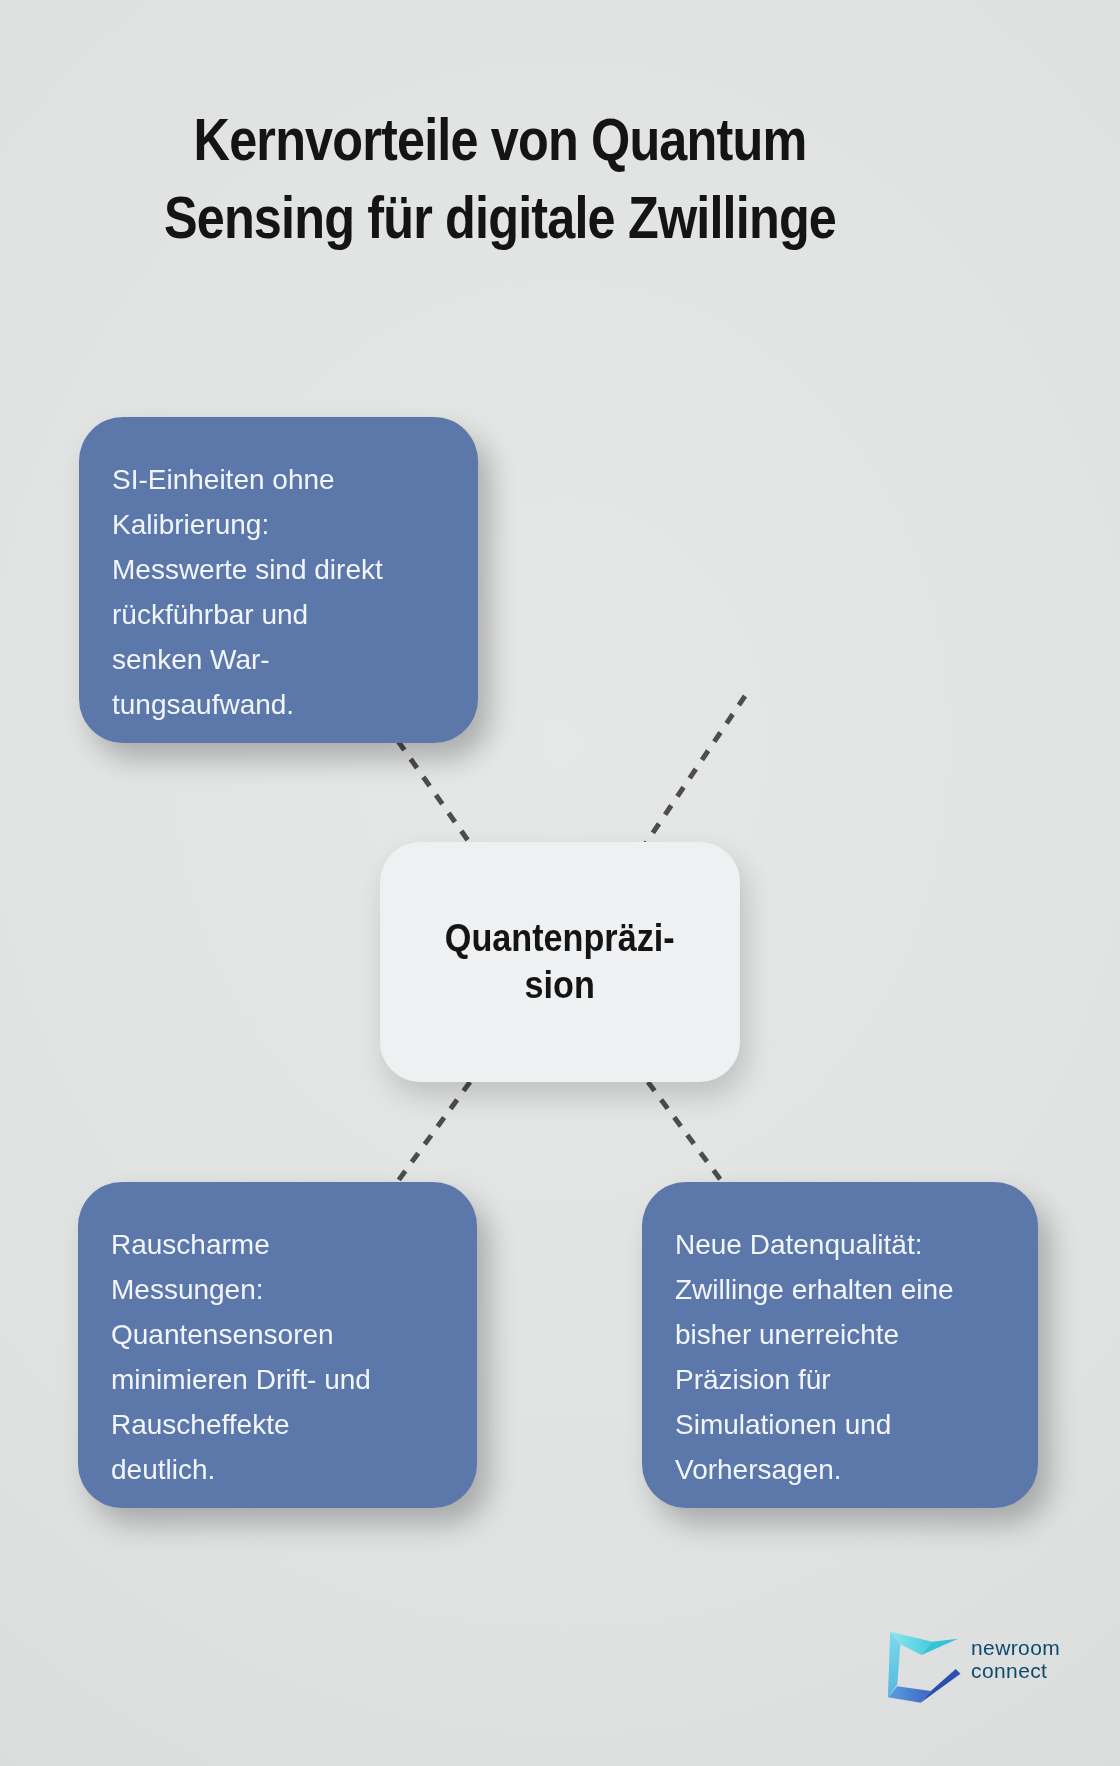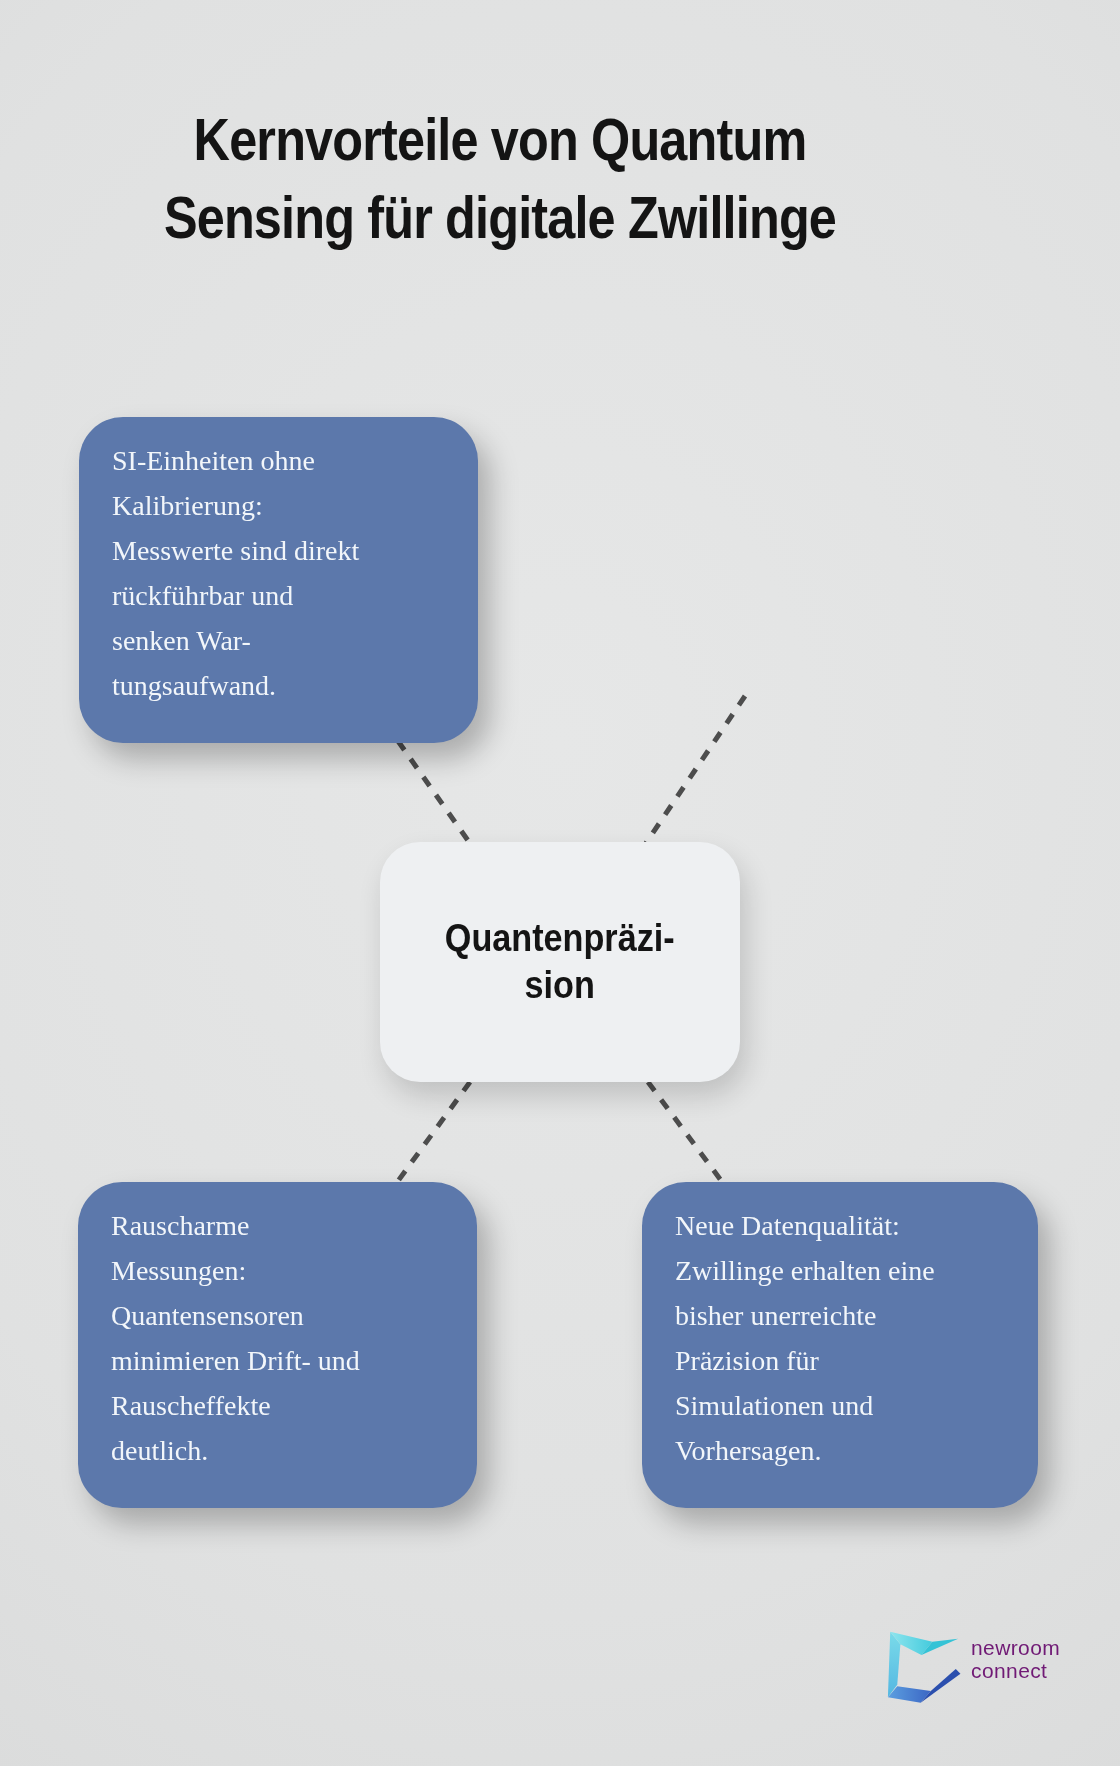--- a/index.html
+++ b/index.html
@@ -37,25 +37,24 @@
   .node {
     position: absolute;
     background: #5c78ab;
     border-radius: 44px;
     box-shadow: 12px 16px 28px rgba(0,0,0,0.25);
     box-sizing: border-box;
     color: #f2f6fa;
   }
   .node p {
     margin: 0;
-    padding: 21px 33px;
+    padding: 40px 33px;
     font-size: 28px;
     line-height: 45px;
     white-space: pre-line;
-    font-family: Liberation Serif, serif;
   }
   #node-tl { left: 79px;  top: 417px;  width: 399px; height: 326px; }
   #node-tr { left: 640px; top: 419px;  width: 402px; height: 277px; }
   #node-bl { left: 78px;  top: 1182px; width: 399px; height: 326px; }
   #node-br { left: 642px; top: 1182px; width: 396px; height: 326px; }
 
   .center-node {
     position: absolute;
     left: 380px; top: 842px; width: 360px; height: 240px;
     background: #eef0f2;
@@ -77,21 +76,21 @@
   .logo {
     position: absolute;
     left: 884px; top: 1627px;
     display: flex; align-items: center; gap: 9px;
   }
   .logo-mark { width: 78px; height: 78px; display: block; }
   .logo-text {
     font-size: 21px;
     line-height: 1.1;
     letter-spacing: 0.4px;
-    color: #701a75;
+    color: #0c4a6e;
     white-space: pre-line;
     position: relative;
     top: -7px;
   }
 </style>
 </head>
 <body>
 
 <div class="page">
 

